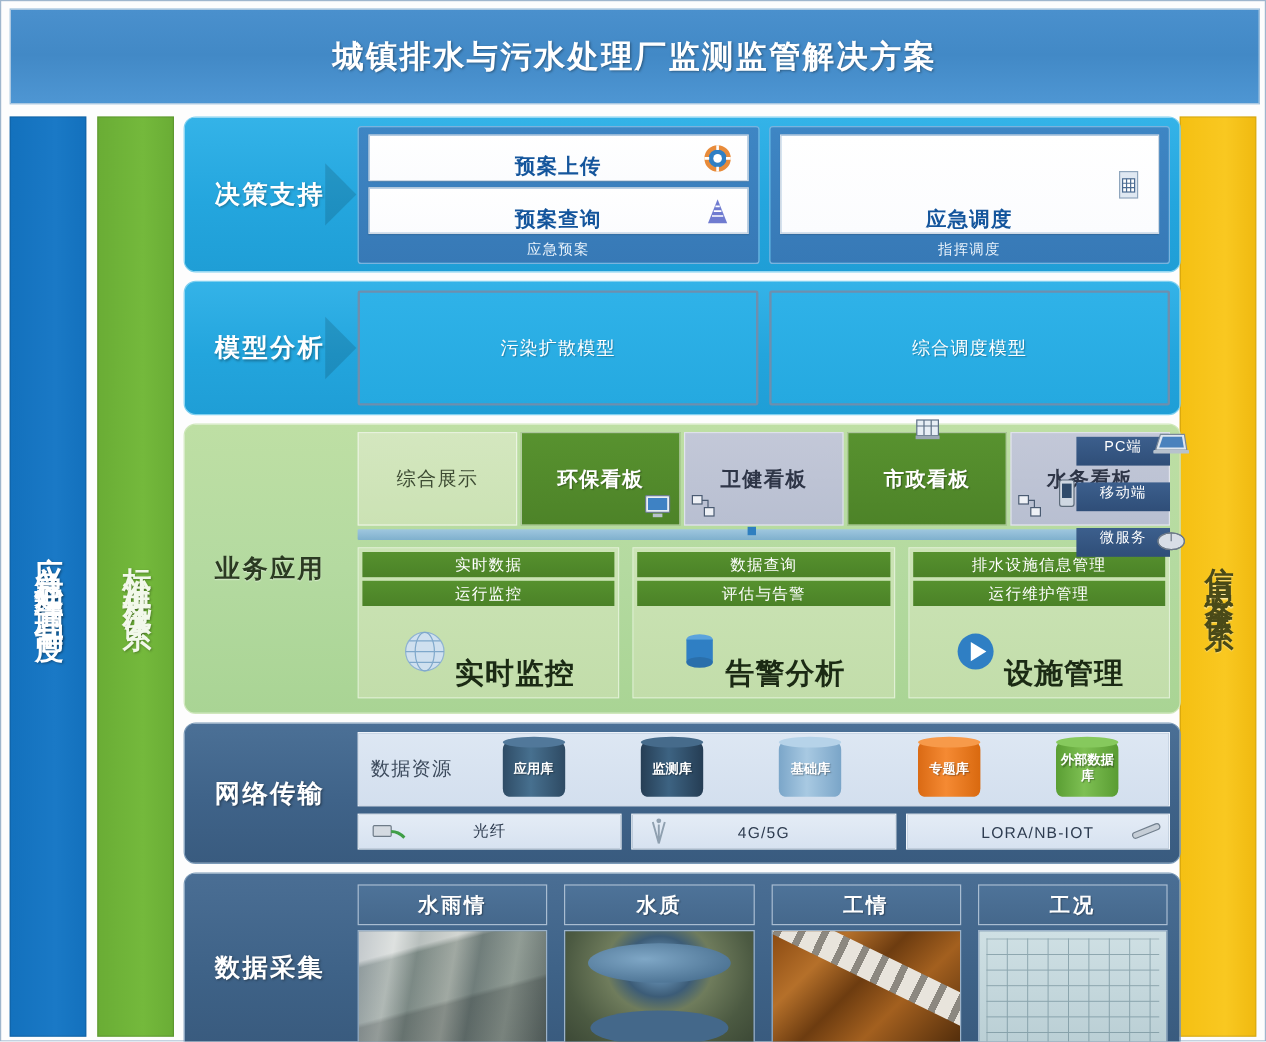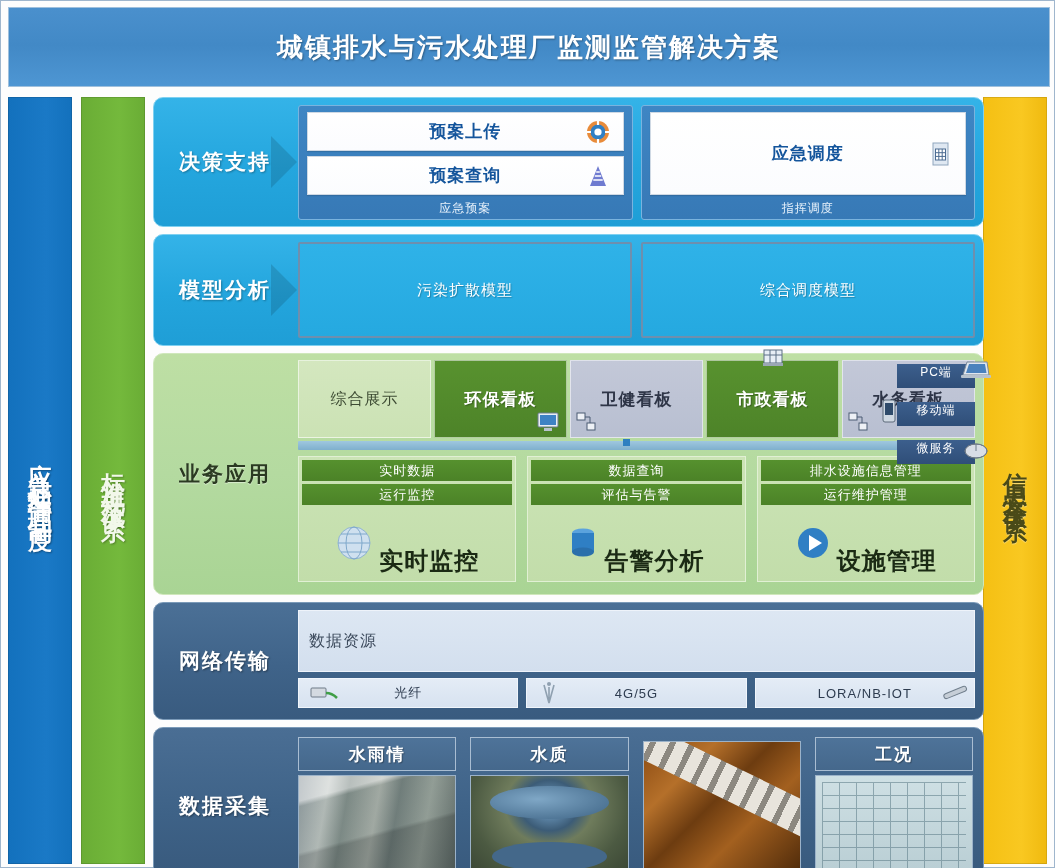--- a/index.html
+++ b/index.html
@@ -57,21 +57,21 @@
 
   
   #layer-decision{height:130px;background:linear-gradient(180deg,#34b3e8,#24a6de 55%,#1f9ed6);
     border:1px solid #7fd0f0;}
   #layer-decision .layer-label{color:#ffffff;text-shadow:1px 1px 2px rgba(0,0,0,.3);}
   .dec-groups{position:absolute;left:144px;right:8px;top:7px;bottom:6px;display:flex;gap:8px;}
   .dec-group{flex:1;background:linear-gradient(180deg,#3e86c4,#3779b6);
     border:1px solid #7ab3de;border-radius:3px;padding:6px 8px 2px 8px;box-sizing:border-box;
     display:flex;flex-direction:column;}
   .dec-btn{flex:1;background:linear-gradient(180deg,#ffffff,#fbfcfe);border:1px solid #cfd9e4;
-    margin-bottom:5px;display:flex;align-items:center;justify-content:center;position:relative;
+    margin-bottom:5px;display:flex;align-items:flex-end;justify-content:center;position:relative;
     box-shadow:0 1px 1px rgba(0,0,0,.12);}
   .dec-btn .t{color:#14559c;font-size:17px;font-weight:bold;letter-spacing:1px;}
   .dec-btn .ic{position:absolute;right:12px;top:50%;transform:translateY(-50%);
     width:26px;height:26px;display:flex;align-items:center;justify-content:center;}
   .dec-sub{height:17px;color:#e8f2fb;font-size:12px;text-align:center;line-height:17px;letter-spacing:1px;}
 
   
   #layer-model{height:112px;margin-top:7px;background:linear-gradient(180deg,#34b3e8,#23a5dd 55%,#1f9ed6);
     border:1px solid #7fd0f0;}
   #layer-model .layer-label{color:#ffffff;text-shadow:1px 1px 2px rgba(0,0,0,.3);}
@@ -409,20 +409,42 @@
     </div>
 
     <div class="layer" id="layer-network">
       <div class="layer-label">
         <span>网络传输</span>
       </div>
       <div class="net-right">
 
         <div class="datares">
           <span class="rlabel">数据资源</span>
+          <div class="cyls">
+            <div class="cyl" style="background:linear-gradient(90deg,#2f4c66,#47708f 45%,#2e4a63);">
+              <span class="cap" style="background:#51789a"></span>
+              <span class="t">应用库</span>
+            </div>
+            <div class="cyl" style="background:linear-gradient(90deg,#263e55,#3d6382 45%,#253d54);">
+              <span class="cap" style="background:#466b8b"></span>
+              <span class="t">监测库</span>
+            </div>
+            <div class="cyl" style="background:linear-gradient(90deg,#7ba6c9,#a8c9e2 45%,#7aa5c8);">
+              <span class="cap" style="background:#b6d3e9"></span>
+              <span class="t">基础库</span>
+            </div>
+            <div class="cyl" style="background:linear-gradient(90deg,#da6a14,#f58a33 45%,#d9690f);">
+              <span class="cap" style="background:#f79a4a"></span>
+              <span class="t">专题库</span>
+            </div>
+            <div class="cyl" style="background:linear-gradient(90deg,#5a9e33,#7ec053 45%,#599c32);">
+              <span class="cap" style="background:#86c95d"></span>
+              <span class="t">外部数据库</span>
+            </div>
+          </div>
         </div>
 
         <div class="trans">
           <div class="tbox">
             <span class="tic" style="left:10px;top:5px">
               <svg viewBox="0 0 30 18" width="30" height="18">
                 <rect x="2" y="4" width="15" height="9" rx="1" fill="#d4dae1" stroke="#6e7b88"></rect>
                 <path d="M17 9 Q23 9 28 14" stroke="#3f9e46" stroke-width="2.5" fill="none"></path>
               </svg>
             </span>
@@ -461,20 +483,23 @@
             </div>
           <div class="dimg ph-canal"></div>
         </div>
         <div class="dcard">
           <div class="dhead">
               <span class="t">水质</span>
             </div>
           <div class="dimg ph-tank"></div>
         </div>
         <div class="dcard">
+          <div class="dhead">
+              <span class="t">工情</span>
+            </div>
           <div class="dimg ph-pipe"></div>
         </div>
         <div class="dcard">
           <div class="dhead">
               <span class="t">工况</span>
             </div>
           <div class="dimg ph-scada"></div>
         </div>
       </div>
     </div>

